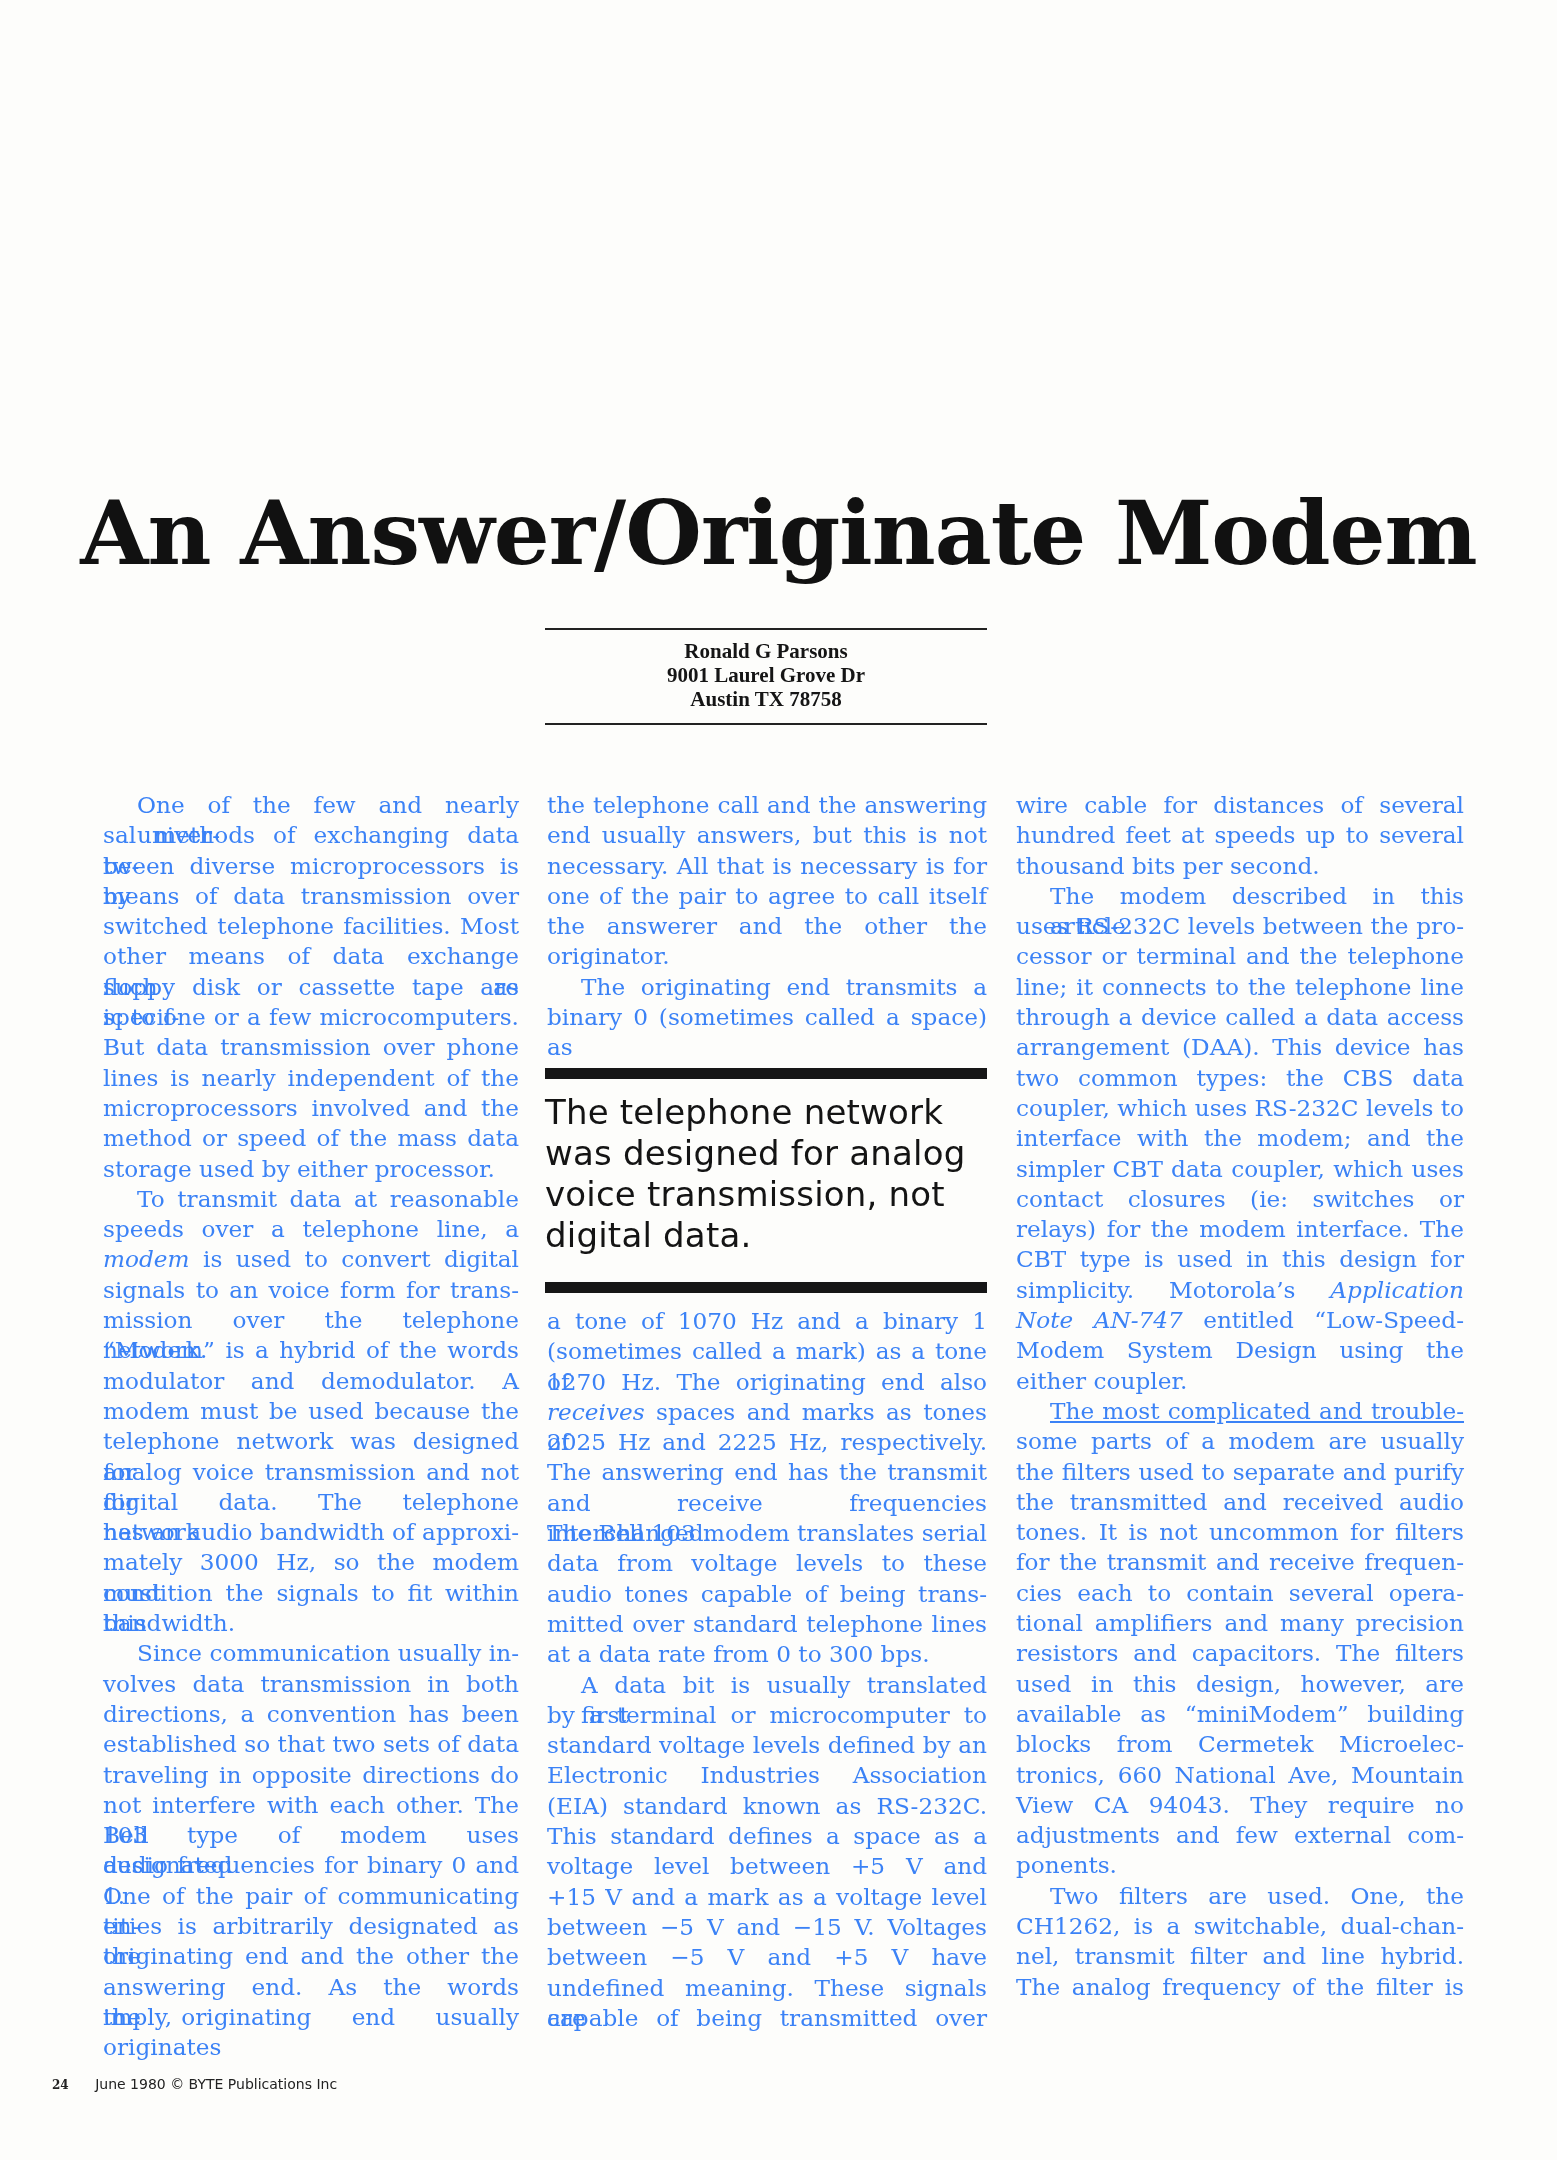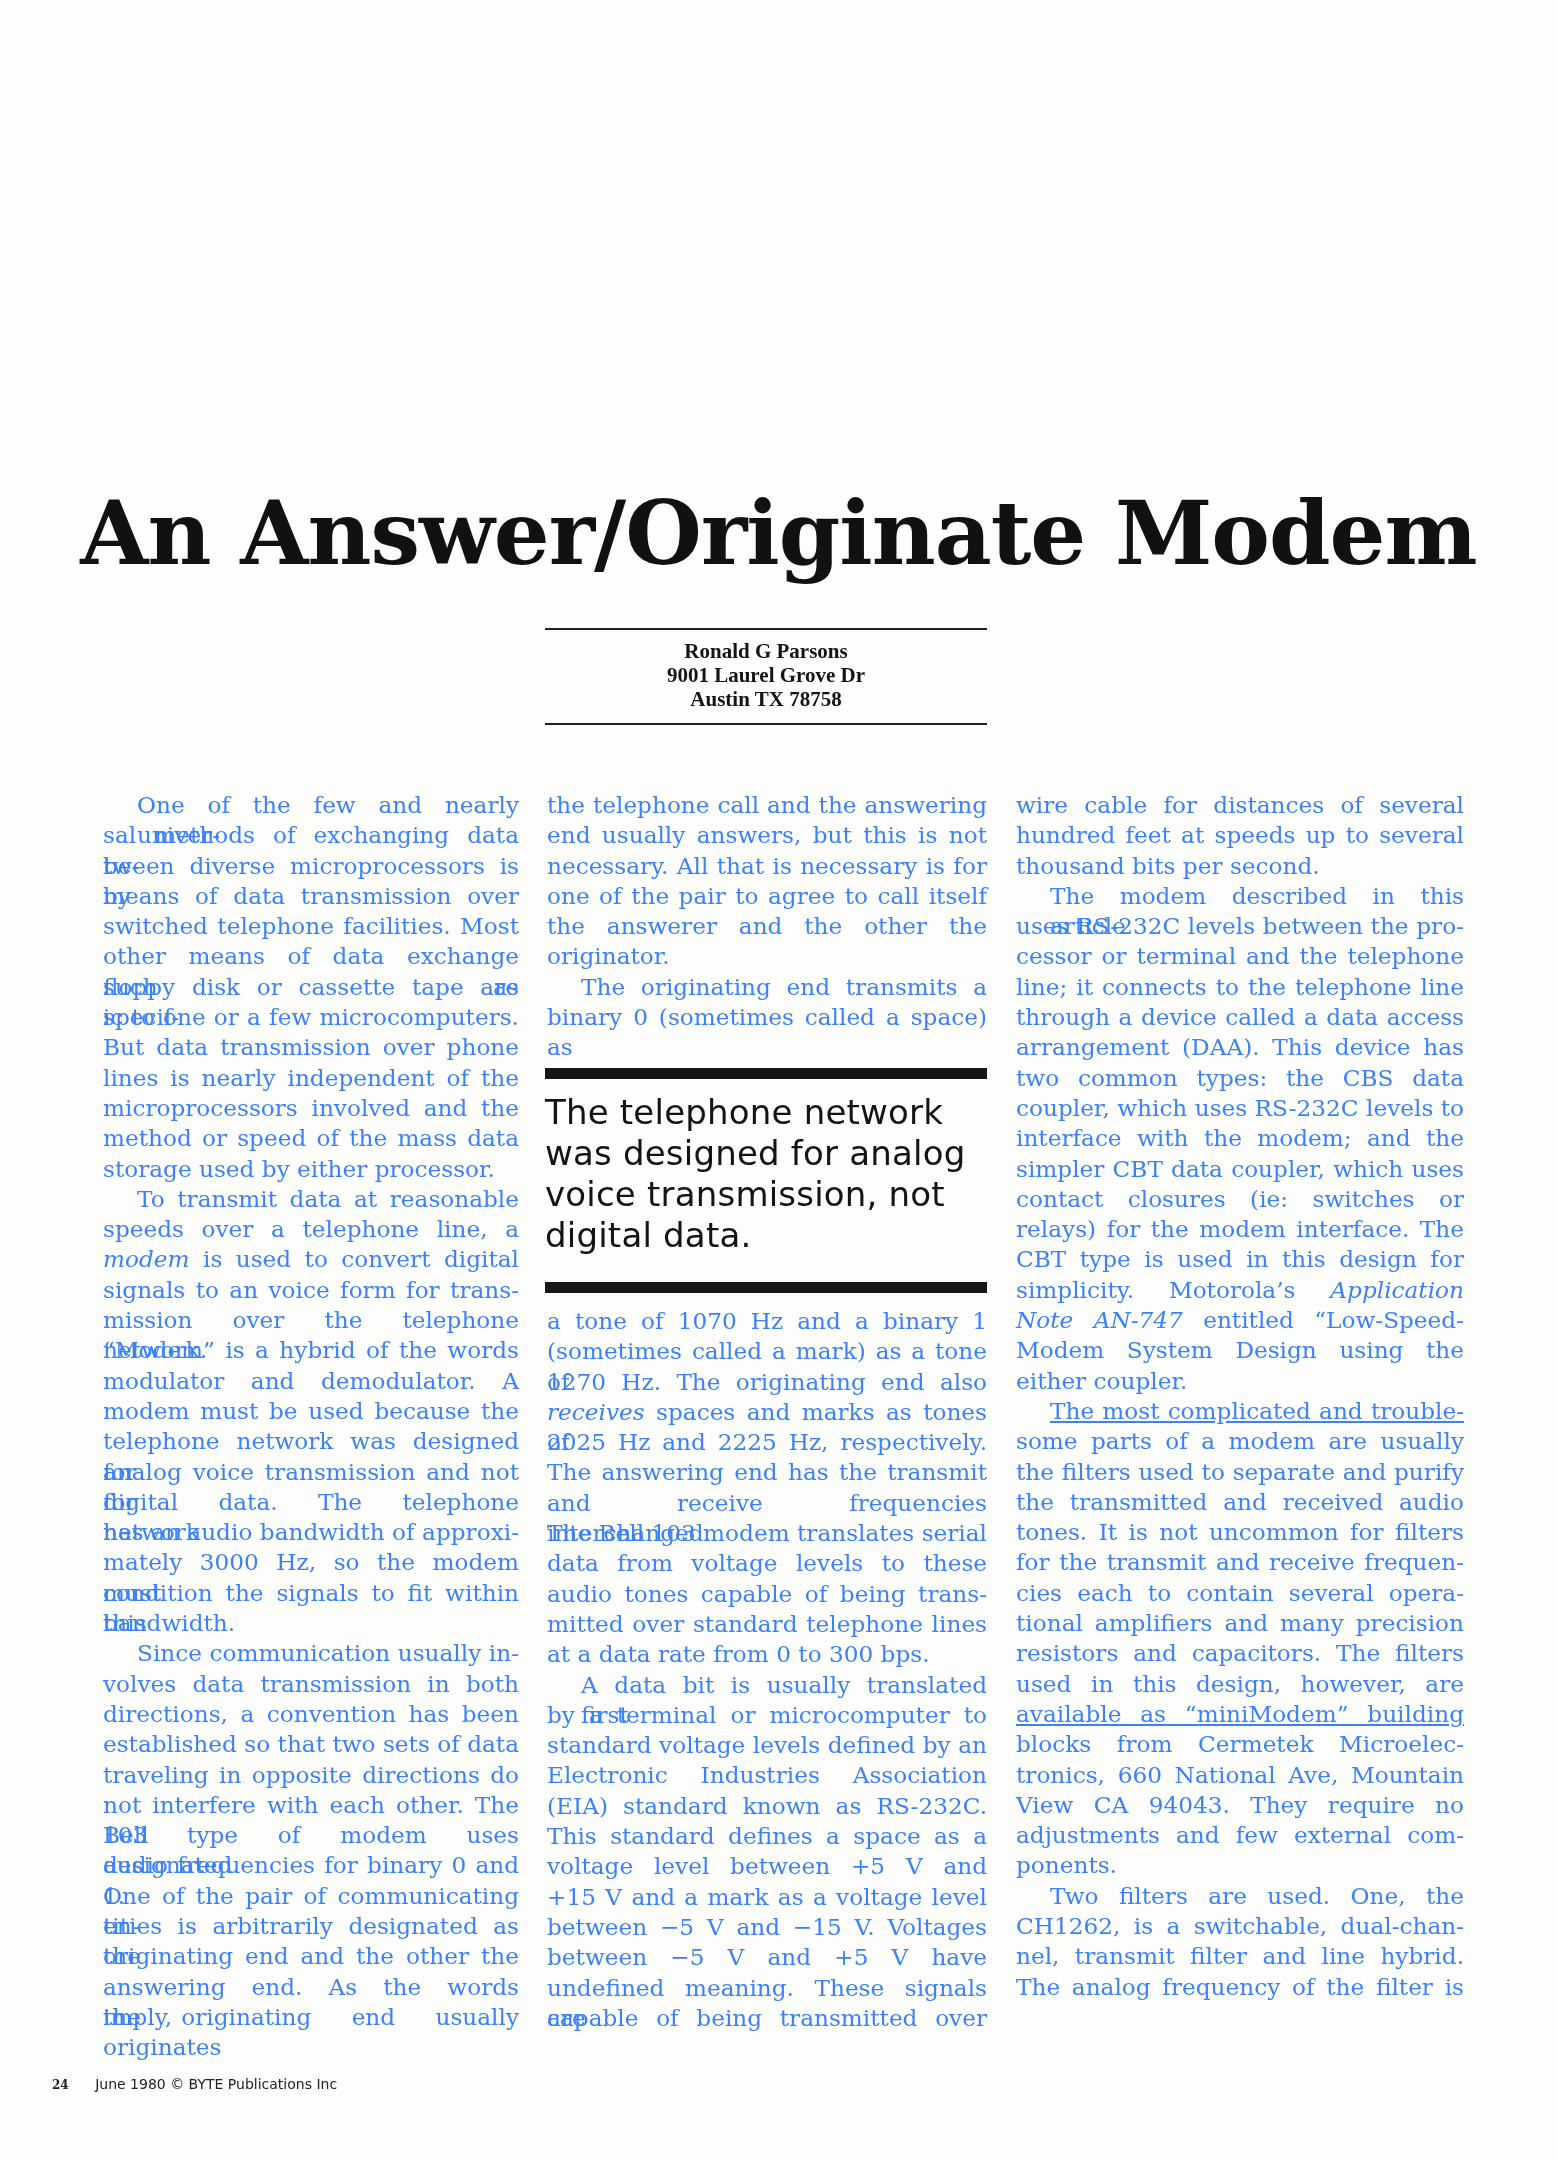--- a/index.html
+++ b/index.html
@@ -181,21 +181,21 @@
     <span class="line indent" style="display: block; white-space: normal; text-align: justify; text-align-last: justify; text-decoration: underline;">The most complicated and trouble-</span>
     <span class="line" style="display: block; white-space: normal; text-align: justify; text-align-last: justify;">some parts of a modem are usually</span>
     <span class="line" style="display: block; white-space: normal; text-align: justify; text-align-last: justify;">the filters used to separate and purify</span>
     <span class="line" style="display: block; white-space: normal; text-align: justify; text-align-last: justify;">the transmitted and received audio</span>
     <span class="line" style="display: block; white-space: normal; text-align: justify; text-align-last: justify;">tones. It is not uncommon for filters</span>
     <span class="line" style="display: block; white-space: normal; text-align: justify; text-align-last: justify;">for the transmit and receive frequen-</span>
     <span class="line" style="display: block; white-space: normal; text-align: justify; text-align-last: justify;">cies each to contain several opera-</span>
     <span class="line" style="display: block; white-space: normal; text-align: justify; text-align-last: justify;">tional amplifiers and many precision</span>
     <span class="line" style="display: block; white-space: normal; text-align: justify; text-align-last: justify;">resistors and capacitors. The filters</span>
     <span class="line" style="display: block; white-space: normal; text-align: justify; text-align-last: justify;">used in this design, however, are</span>
-    <span class="line" style="display: block; white-space: normal; text-align: justify; text-align-last: justify; text-decoration: underline;">available as “miniModem” building</span>
+    <span class="line" style="display: block; white-space: normal; text-align: justify; text-align-last: justify;">available as “miniModem” building</span>
     <span class="line" style="display: block; white-space: normal; text-align: justify; text-align-last: justify;">blocks from Cermetek Microelec-</span>
     <span class="line" style="display: block; white-space: normal; text-align: justify; text-align-last: justify;">tronics, 660 National Ave, Mountain</span>
     <span class="line" style="display: block; white-space: normal; text-align: justify; text-align-last: justify;">View CA 94043. They require no</span>
     <span class="line" style="display: block; white-space: normal; text-align: justify; text-align-last: justify;">adjustments and few external com-</span>
     <span class="line last" style="display: block; white-space: normal; text-align: justify; text-align-last: left;">ponents.</span>
     <span class="line indent" style="display: block; white-space: normal; text-align: justify; text-align-last: justify;">Two filters are used. One, the</span>
     <span class="line" style="display: block; white-space: normal; text-align: justify; text-align-last: justify;">CH1262, is a switchable, dual-chan-</span>
     <span class="line" style="display: block; white-space: normal; text-align: justify; text-align-last: justify;">nel, transmit filter and line hybrid.</span>
     <span class="line" style="display: block; white-space: normal; text-align: justify; text-align-last: justify;">The analog frequency of the filter is</span>
   </div>

